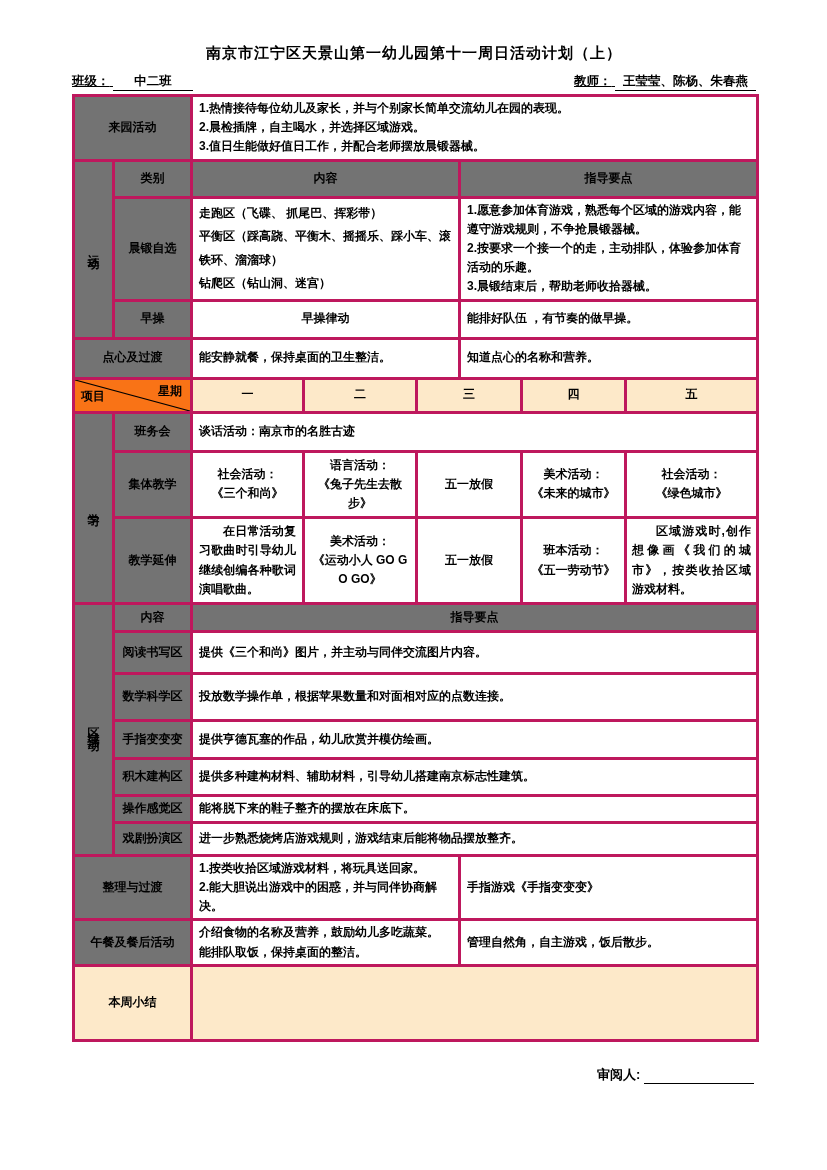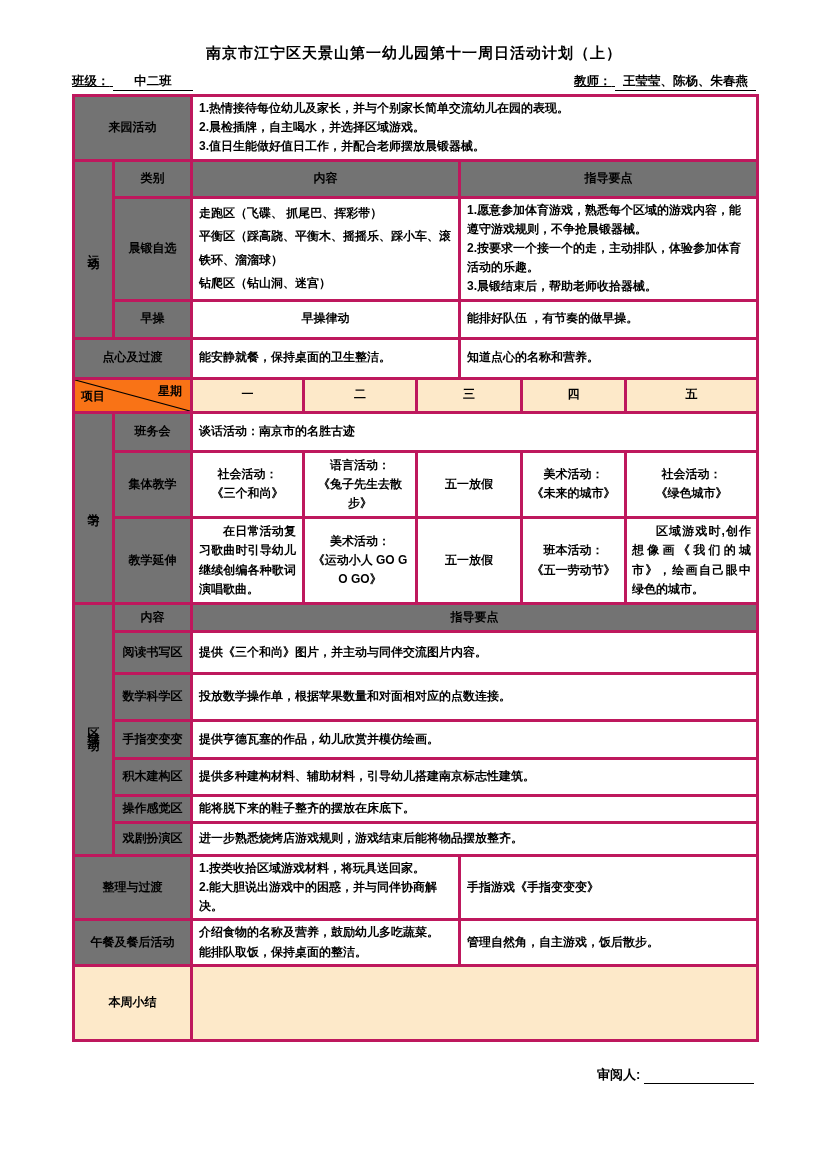--- a/index.html
+++ b/index.html
@@ -204,21 +204,21 @@
 《绿色城市》</td>
     </tr>
     <tr style="height:68px">
       <td class="gray">教学延伸</td>
       <td class="content dense" style="text-align:justify;text-indent:2em">在日常活动复习歌曲时引导幼儿继续创编各种歌词演唱歌曲。</td>
       <td class="center content dense" style="text-align:center;padding:3px 4px">美术活动：
 《运动小人 GO GO GO》</td>
       <td colspan="2" class="center">五一放假</td>
       <td class="center content dense" style="text-align:center">班本活动：
 《五一劳动节》</td>
-      <td class="content dense" style="text-align:justify;text-indent:2em;padding:3px 5px">区域游戏时,创作想像画《我们的城市》，绘画自己眼中绿色的城市。</td>
+      <td class="content dense" style="text-align:justify;text-indent:2em;padding:3px 5px">区域游戏时,创作想像画《我们的城市》，按类收拾区域游戏材料。</td>
     </tr>
 
     <tr class="thick" style="height:28px">
       <td rowspan="7" class="gray"><span class="vtext">区域活动</span></td>
       <td class="gray">内容</td>
       <td colspan="6" class="gray">指导要点</td>
     </tr>
     <tr style="height:42px">
       <td class="gray">阅读书写区</td>
       <td colspan="6" class="content">提供《三个和尚》图片，并主动与同伴交流图片内容。</td>

